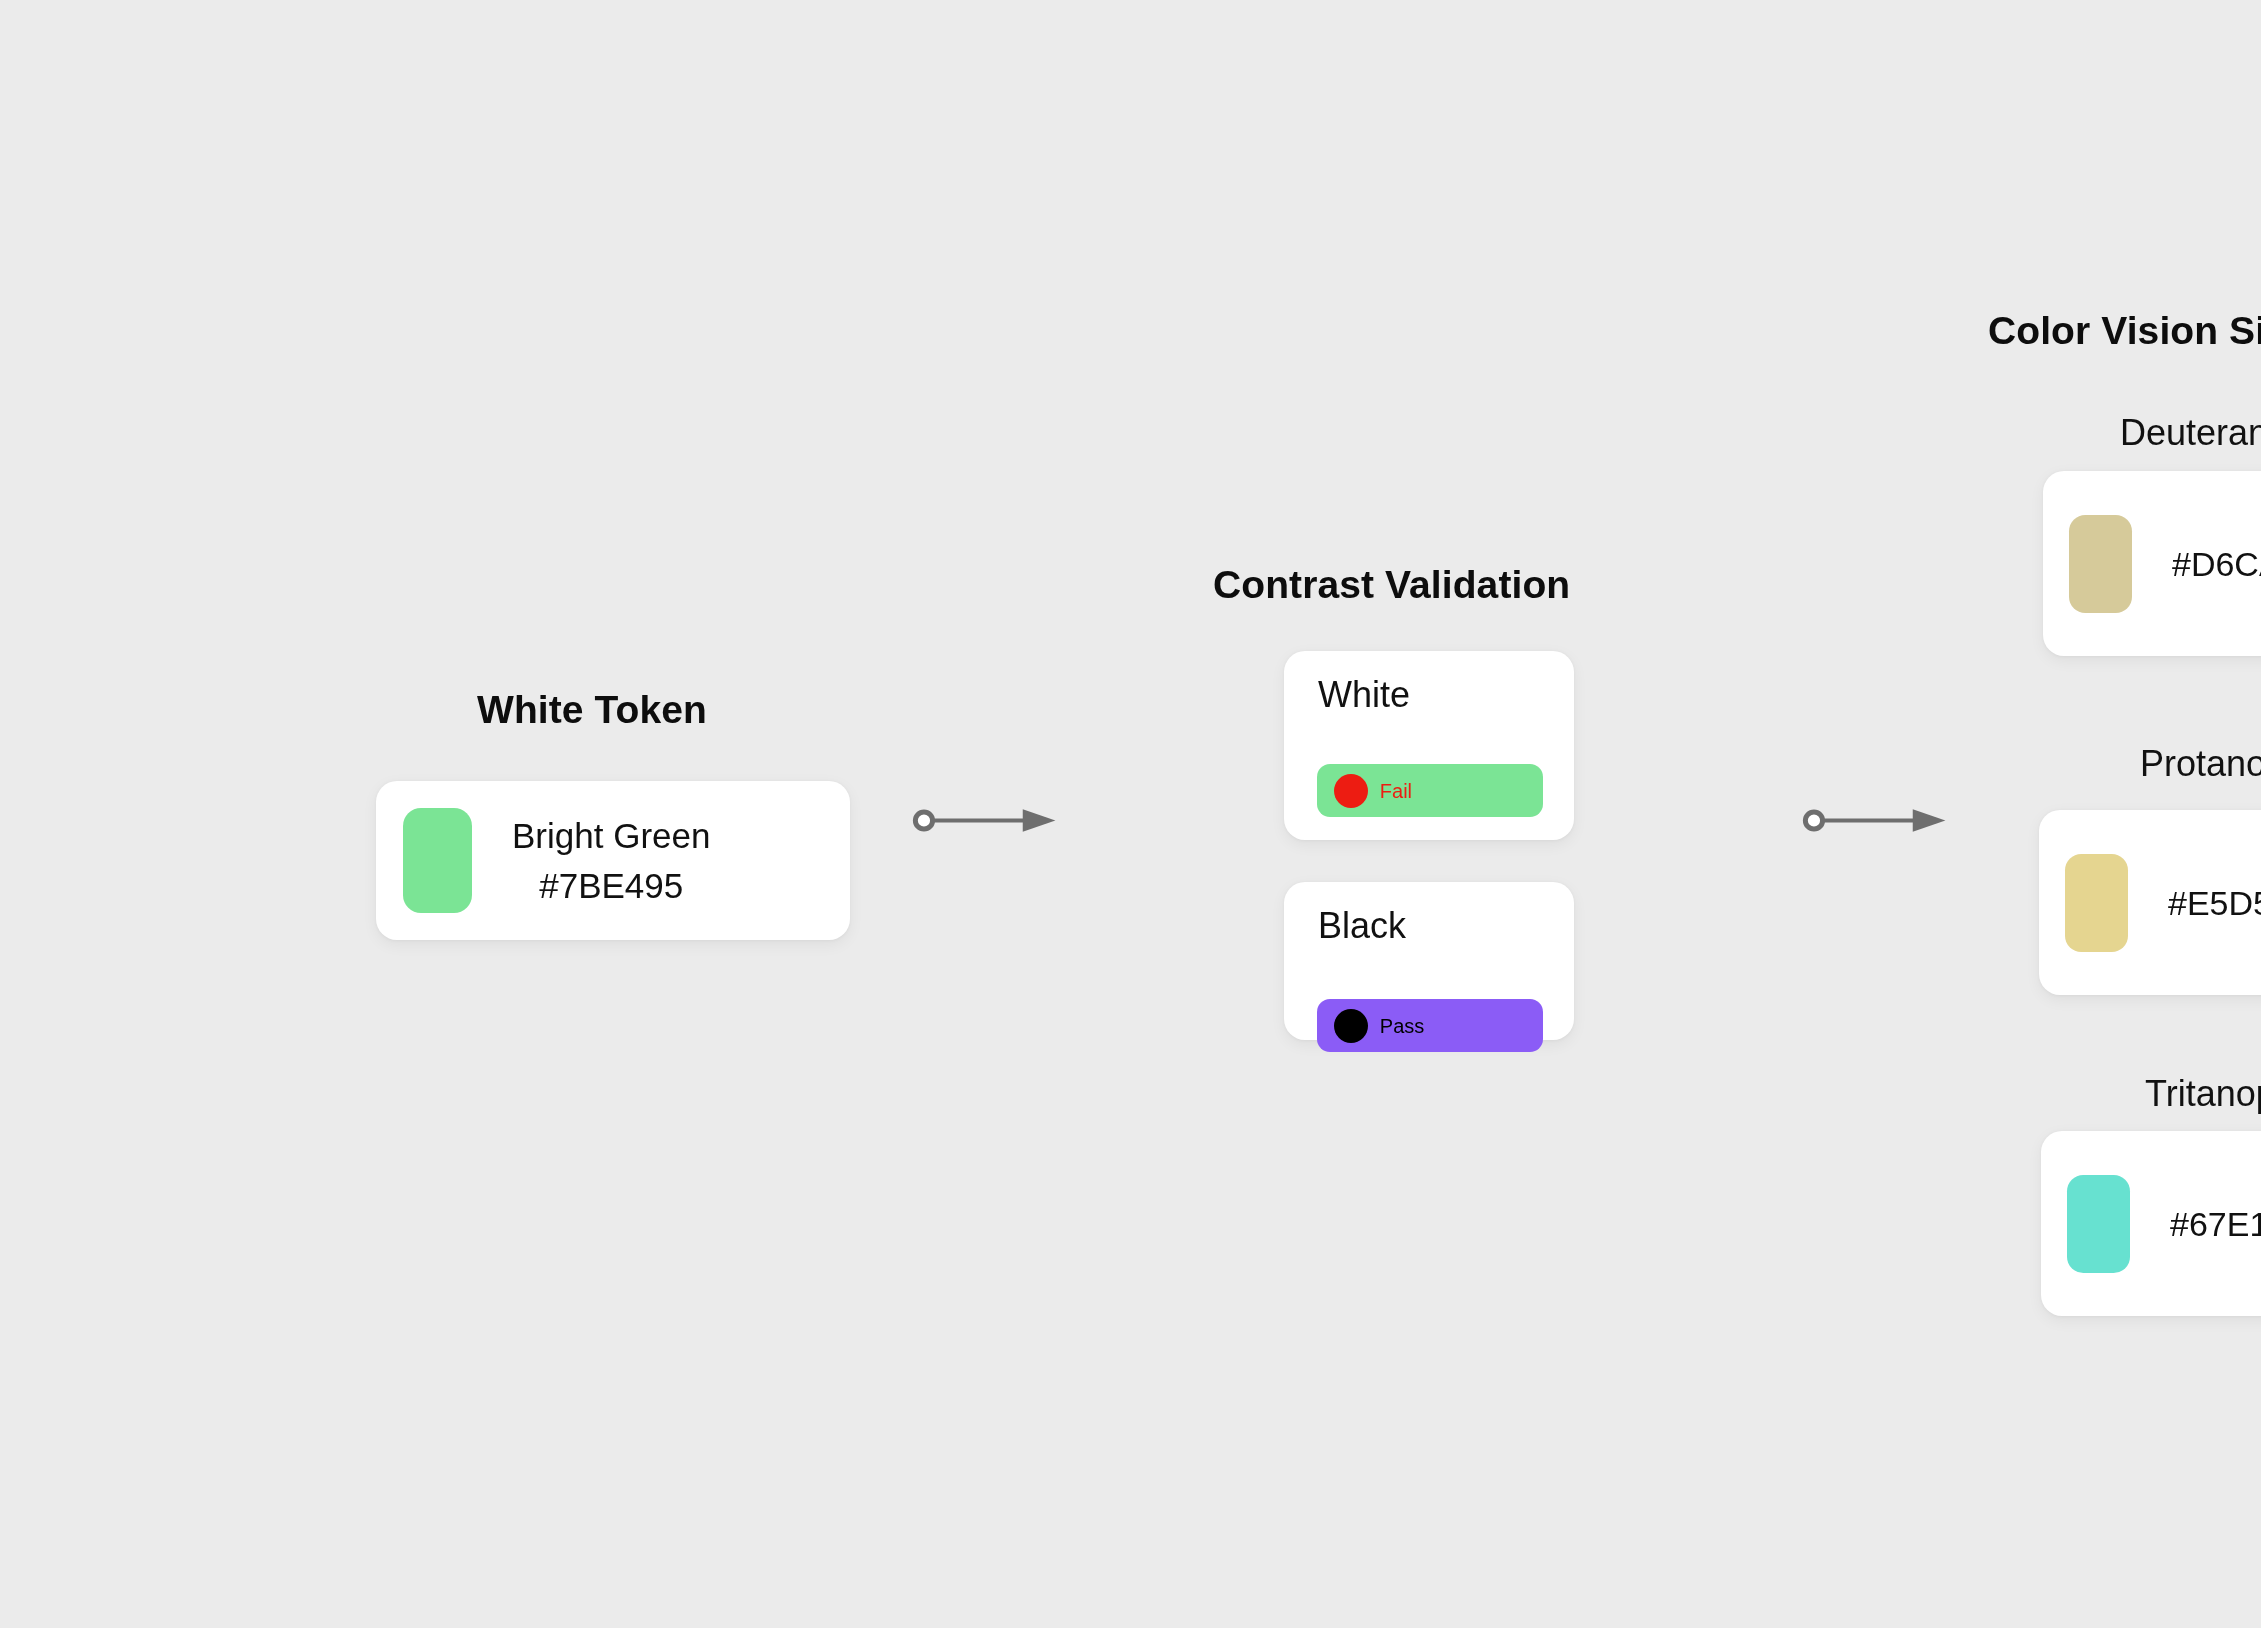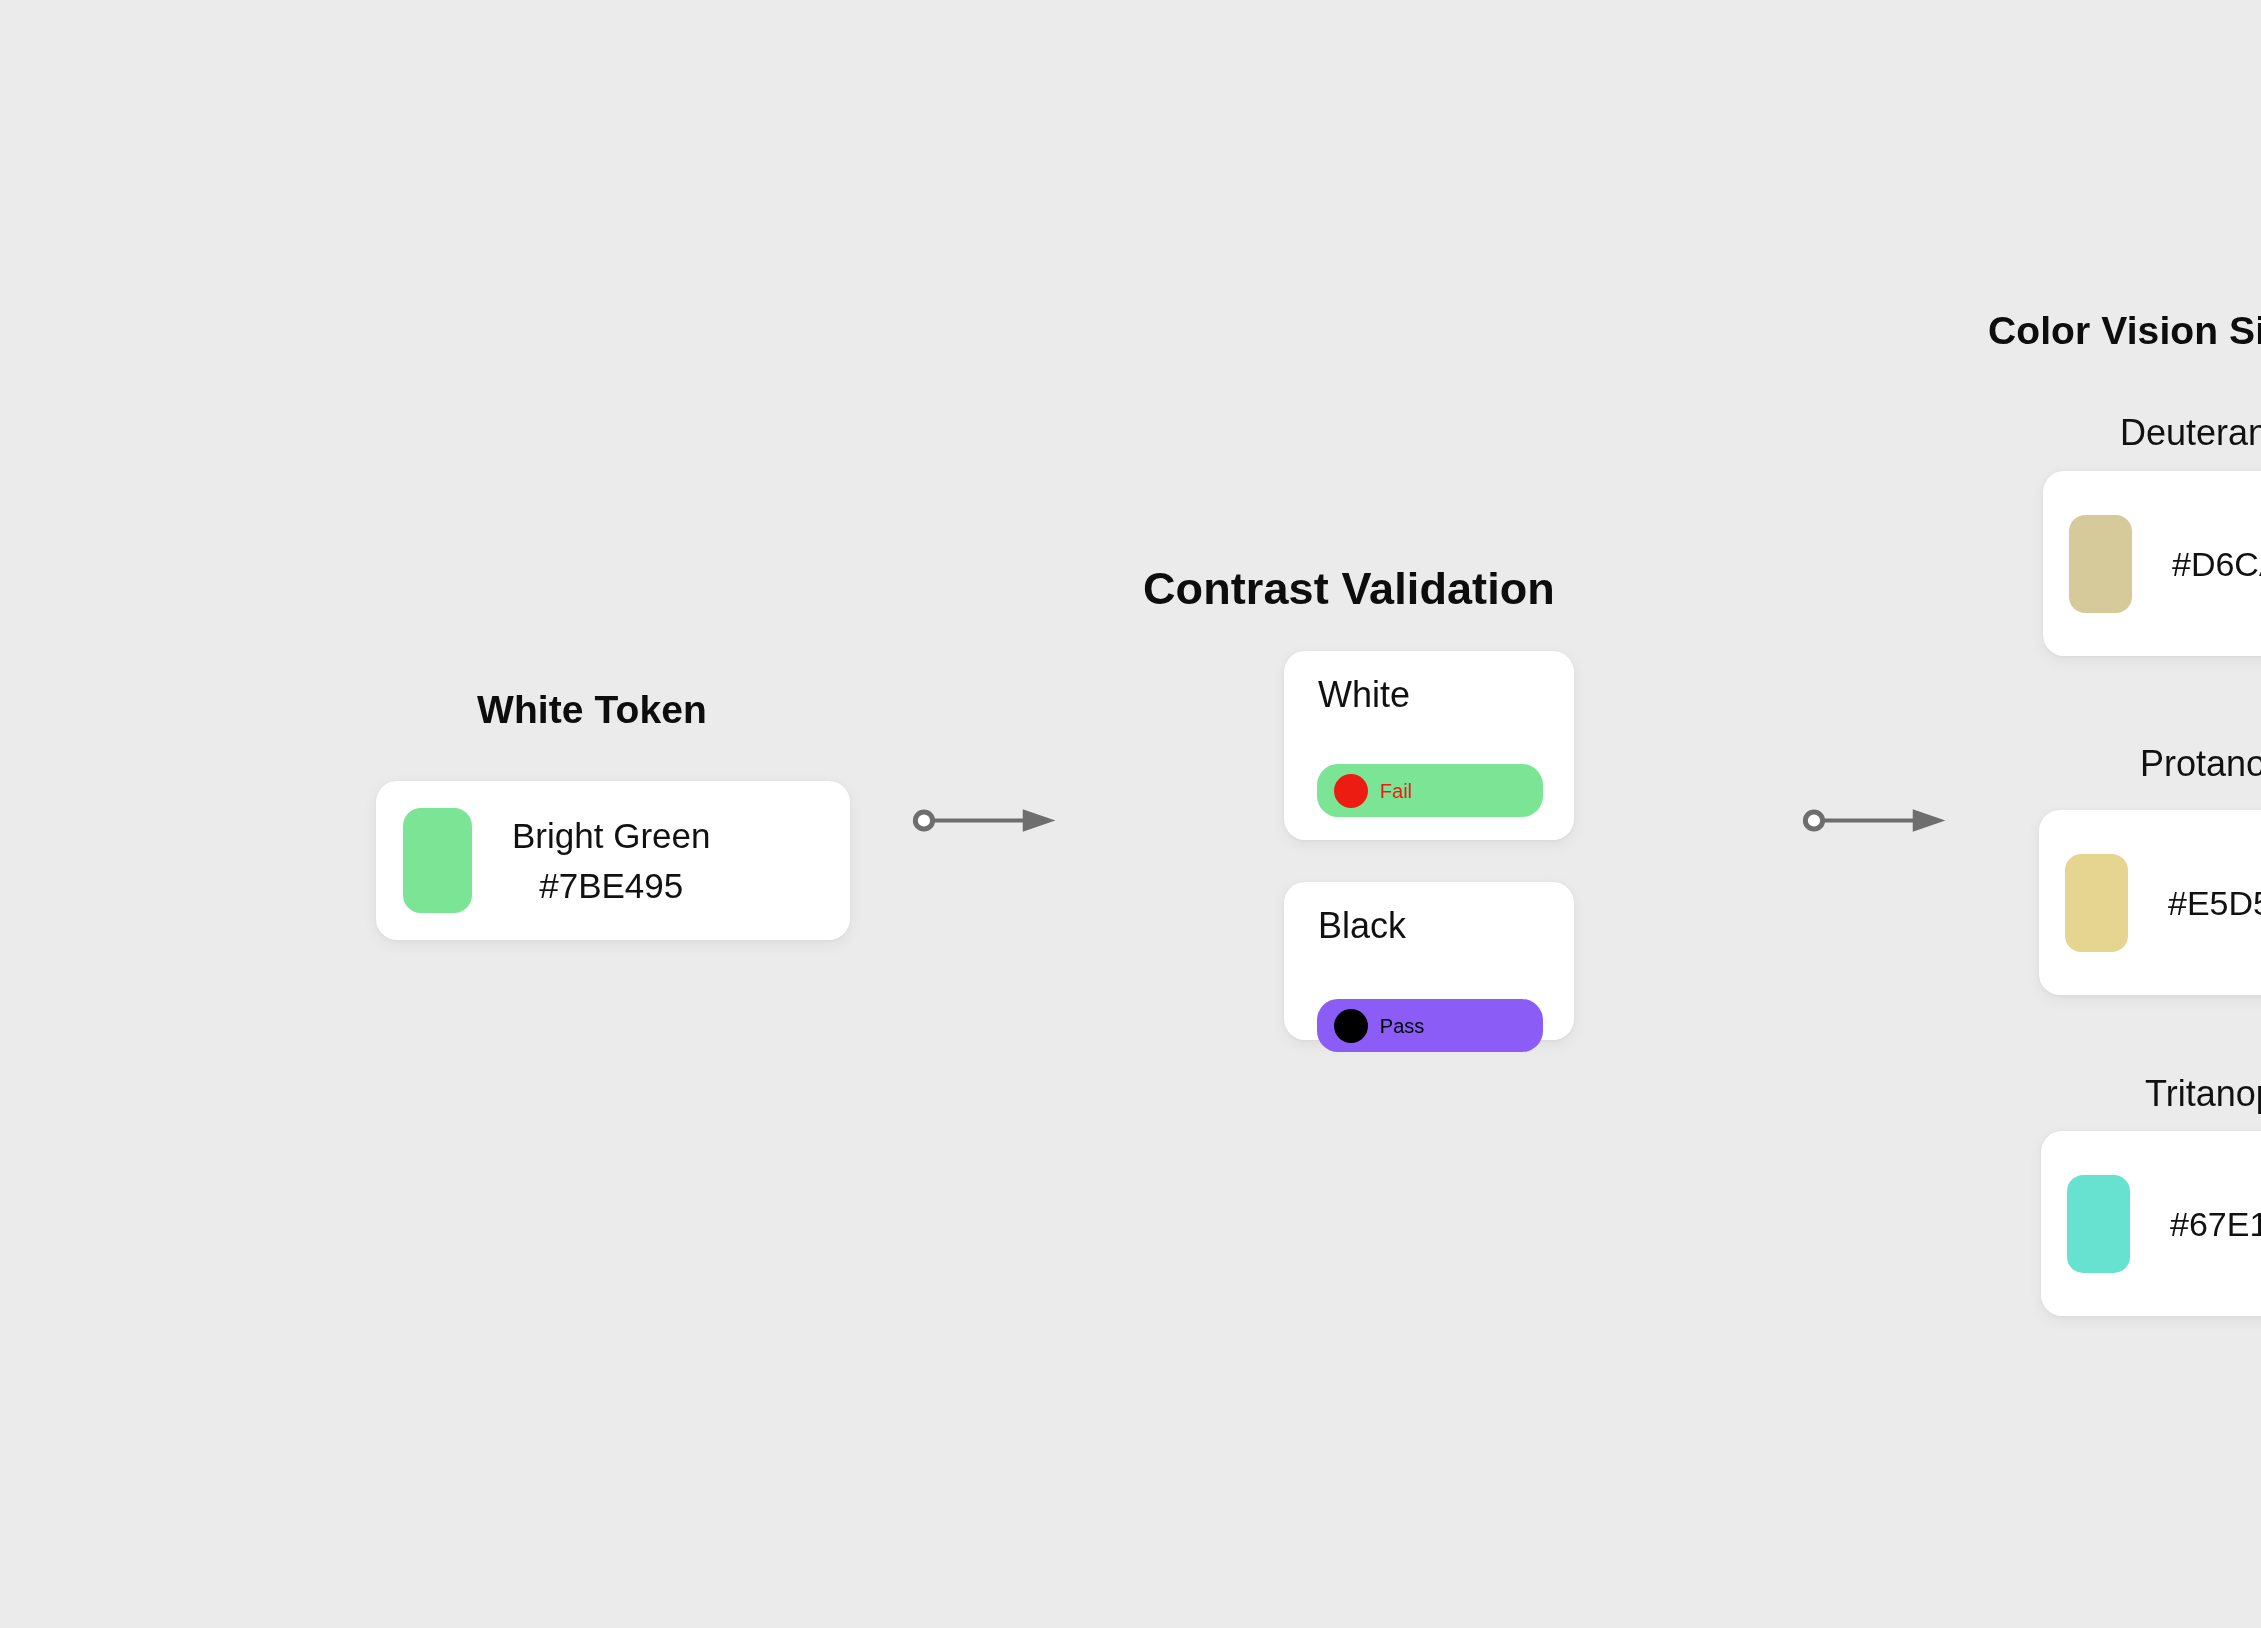--- a/index.html
+++ b/index.html
@@ -81,21 +81,21 @@
     font-size: 36px;
     color: #111111;
     line-height: 1;
     white-space: nowrap;
   }
   .status-pill {
     position: absolute;
     left: 33px;
     display: flex;
     align-items: center;
-    border-radius: 21px;
+    border-radius: 13px;
     box-sizing: border-box;
     padding-left: 17px;
   }
   .status-dot {
     width: 34px; height: 34px;
     border-radius: 50%;
     flex: none;
   }
   .status-text {
     margin-left: 11.8px;
@@ -136,21 +136,21 @@
       <div class="token-hex">#7BE495</div>
     </div>
   </div>
 
   <svg class="arrow-svg" style="left:914px; top:800px;" width="145" height="41" viewBox="0 0 320 90">
     <line x1="28" y1="45" x2="250" y2="45" stroke="#6E6E6E" stroke-width="9"></line>
     <circle cx="22" cy="45" r="19" fill="#ffffff" stroke="#6E6E6E" stroke-width="11"></circle>
     <polygon points="240,20 312,45 240,70" fill="#6E6E6E"></polygon>
   </svg>
 
-  <div class="node section-title" style="left:1143px; top:563px; font-size:45px;">Contrast Validation</div>
+  <div class="node section-title" style="left:1213px; top:563px; font-size:39px;">Contrast Validation</div>
 
   <div class="card contrast-card" style="left:1284px; top:651px; width:290px; height:189px;">
     <div class="contrast-label">White</div>
     <div class="status-pill" id="pill-white" style="top: 113px; width: 226px; height: 53px; background: rgb(123, 228, 149);">
       <span class="status-dot" id="dot-white" style="background: rgb(237, 28, 18);"></span>
       <span class="status-text" id="txt-white" style="color: rgb(237, 28, 18);">Fail</span>
     </div>
   </div>
 
   <div class="card contrast-card" style="left:1284px; top:882px; width:290px; height:158px;">

